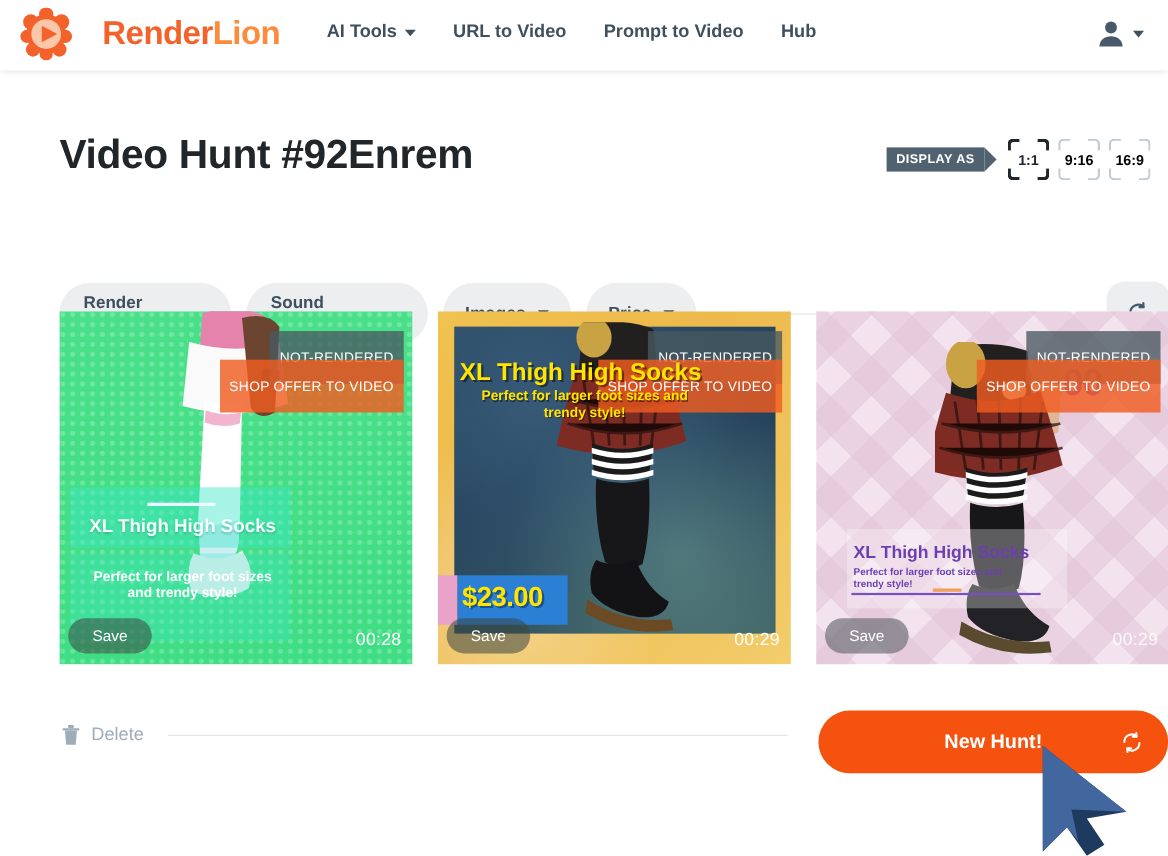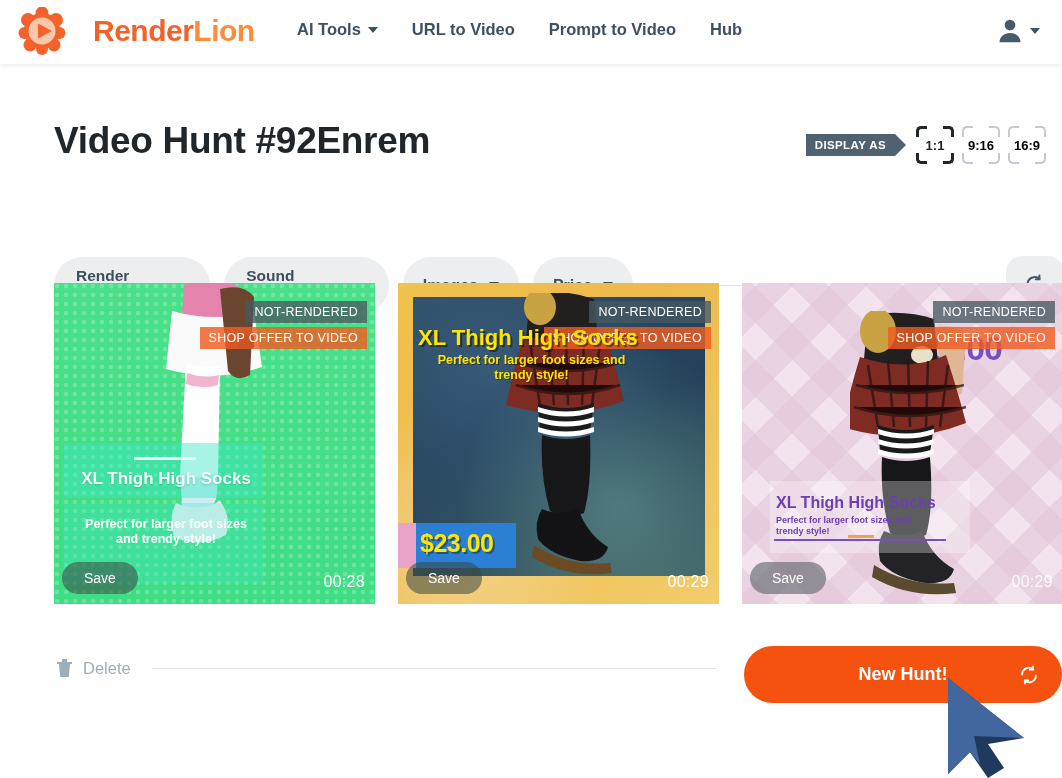--- a/index.html
+++ b/index.html
@@ -132,21 +132,21 @@
       repeating-linear-gradient(-45deg, rgba(226,196,216,0.55) 0 26px, transparent 26px 52px);
   }
 
   
   .figure { position: absolute; }
 
   
   .badge {
     position: absolute; right: 8px; border-radius: 0;
     font-size: 12.5px; letter-spacing: 0.3px; color: #fff;
-    padding: 4px 9px; white-space: nowrap; cursor: pointer;
+    padding: 17px 9px; white-space: nowrap; cursor: pointer;
   }
   .badge-nr { top: 18px; background: rgba(72,88,96,0.78); }
   .badge-shop { top: 44px; background: rgba(240,93,33,0.82); }
 
   
   .ov-title { position: absolute; font-weight: bold; }
   .ov-sub { position: absolute; }
 
   .c1-panel {
     position: absolute; left: 10px; top: 160px; width: 200px; height: 55px;

